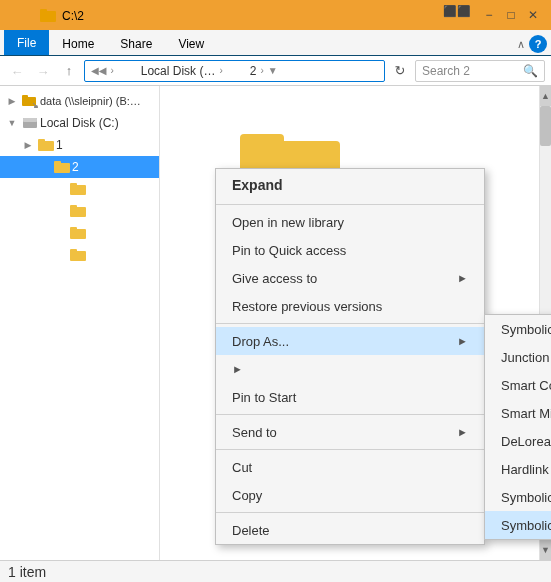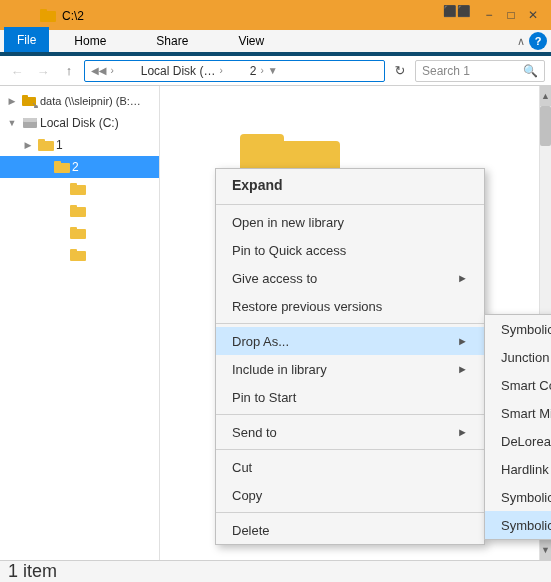--- a/index.html
+++ b/index.html
@@ -49,25 +49,25 @@
       font-size: 12px;
       color: #444;
     }
 
     
     .ribbon-tabs {
       background: #f5f5f5;
       height: 26px;
       display: flex;
       align-items: flex-end;
-      border-bottom: 4px solid #0c4a6e;
+      border-bottom: 1px solid #0c4a6e;
       padding: 0 4px;
     }
     .ribbon-tab {
-      padding: 4px 24px;
+      padding: 4px 12px;
       font-size: 12px;
       cursor: pointer;
       border: 1px solid transparent;
       border-bottom: none;
       background: none;
     }
     .ribbon-tab.active {
       background: #0078d7;
       color: #fff;
       border-color: #0078d7;
@@ -220,21 +220,21 @@
     }
 
     
     .status-bar {
       height: 22px;
       background: #f5f5f5;
       border-top: 1px solid #d0d0d0;
       display: flex;
       align-items: center;
       padding: 0 8px;
-      font-size: 18px;
+      font-size: 14px;
       color: #333;
     }
 
     
     .context-menu {
       position: absolute;
       top: 82px;
       left: 55px;
       width: 270px;
       background: #f5f5f5;
@@ -340,21 +340,21 @@
     <span class="path-sep">◀◀</span>
     <span class="path-sep">›</span>
     <span class="path-segment">Local Disk (…</span>
     <span class="path-sep">›</span>
     <span class="path-segment">2</span>
     <span class="path-sep">›</span>
     <span class="path-arrow">▼</span>
   </div>
   <button class="refresh-btn">↻</button>
   <div class="search-box">
-    <span style="color:#888;">Search 1</span>
+    <span style="color:#888;">Search 2</span>
     <span style="color:#888;">🔍</span>
   </div>
 </div>
 
 <div class="main-area">
 
   <div class="sidebar">
 
     <div class="sidebar-item indent1">
       <span class="expand-arrow">▶</span>
@@ -473,21 +473,20 @@
       </div>
       <div class="ctx-item">
         <span>Restore previous versions</span>
       </div>
       <div class="ctx-separator"></div>
       <div class="ctx-item active-hover">
         <span>Drop As...</span>
         <span class="ctx-submenu-arrow">►</span>
       </div>
       <div class="ctx-item">
-        <span>Include in library</span>
         <span class="ctx-submenu-arrow">►</span>
       </div>
       <div class="ctx-item">
         <span>Pin to Start</span>
       </div>
       <div class="ctx-separator"></div>
       <div class="ctx-item">
         <span>Send to</span>
         <span class="ctx-submenu-arrow">►</span>
       </div>

